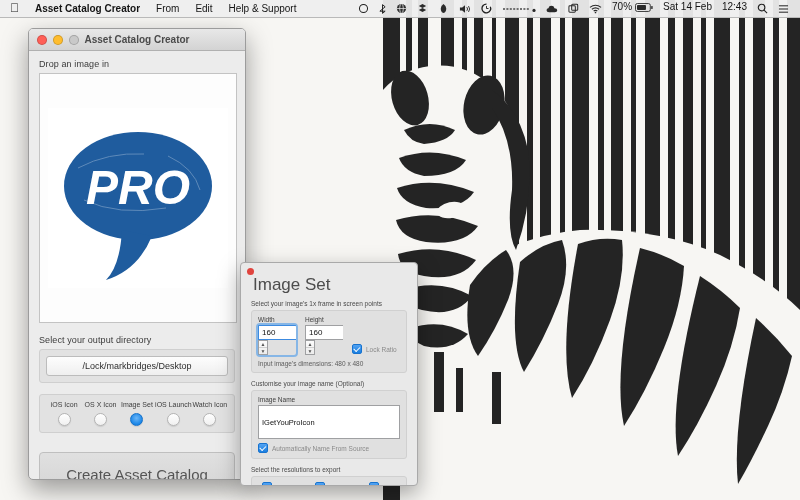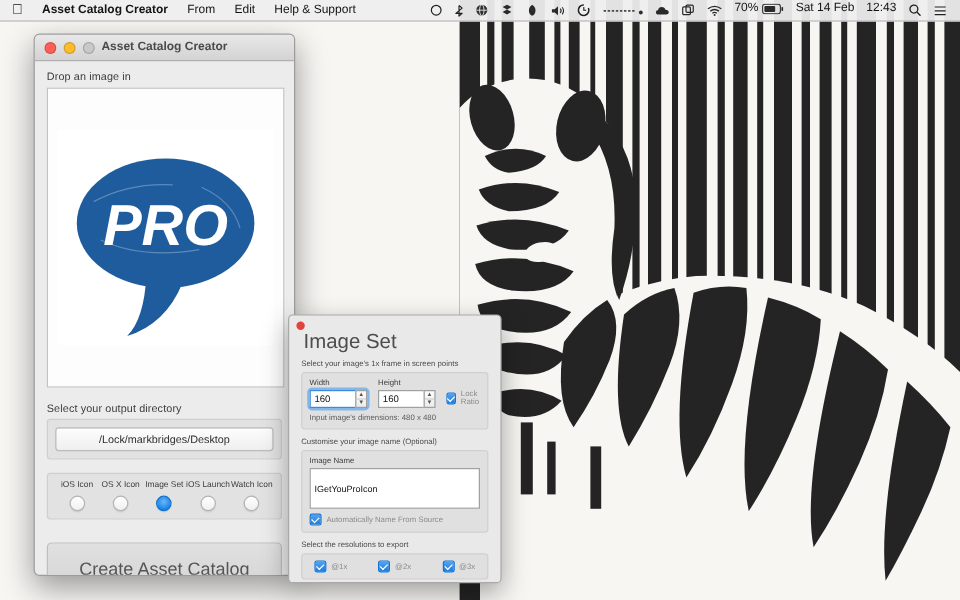--- a/index.html
+++ b/index.html
@@ -178,21 +178,21 @@
   .is-panel {
     background: #e0e0e0;
     border: 1px solid #d0d0d0;
     border-radius: 3px;
     padding: 5px 6px;
     margin-bottom: 7px;
   }
   .field-label { font-size: 6.5px; color: #3d3d3d; margin-bottom: 2px; }
   .dimrow { display: flex; align-items: flex-end; gap: 9px; }
   .dimcol { display: flex; flex-direction: column; }
-  .stepper-wrap { display: flex; align-items: stretch; }
+  .stepper-wrap { display: flex; align-items: stretch; flex-direction: column; }
   .num-input {
     width: 38px; height: 15px;
     background: #fff; border: 1px solid #9fa0a2; border-right: none;
     font-size: 8px; color: #111; padding: 0 3px;
     display: flex; align-items: center;
     font-family: "Liberation Sans", sans-serif;
   }
   .focused .num-input { border-color: #3c8ae0; }
   .focused { outline: 2px solid rgba(86,160,233,0.65); outline-offset: 0px; border-radius: 2px; }
   .stepper {

